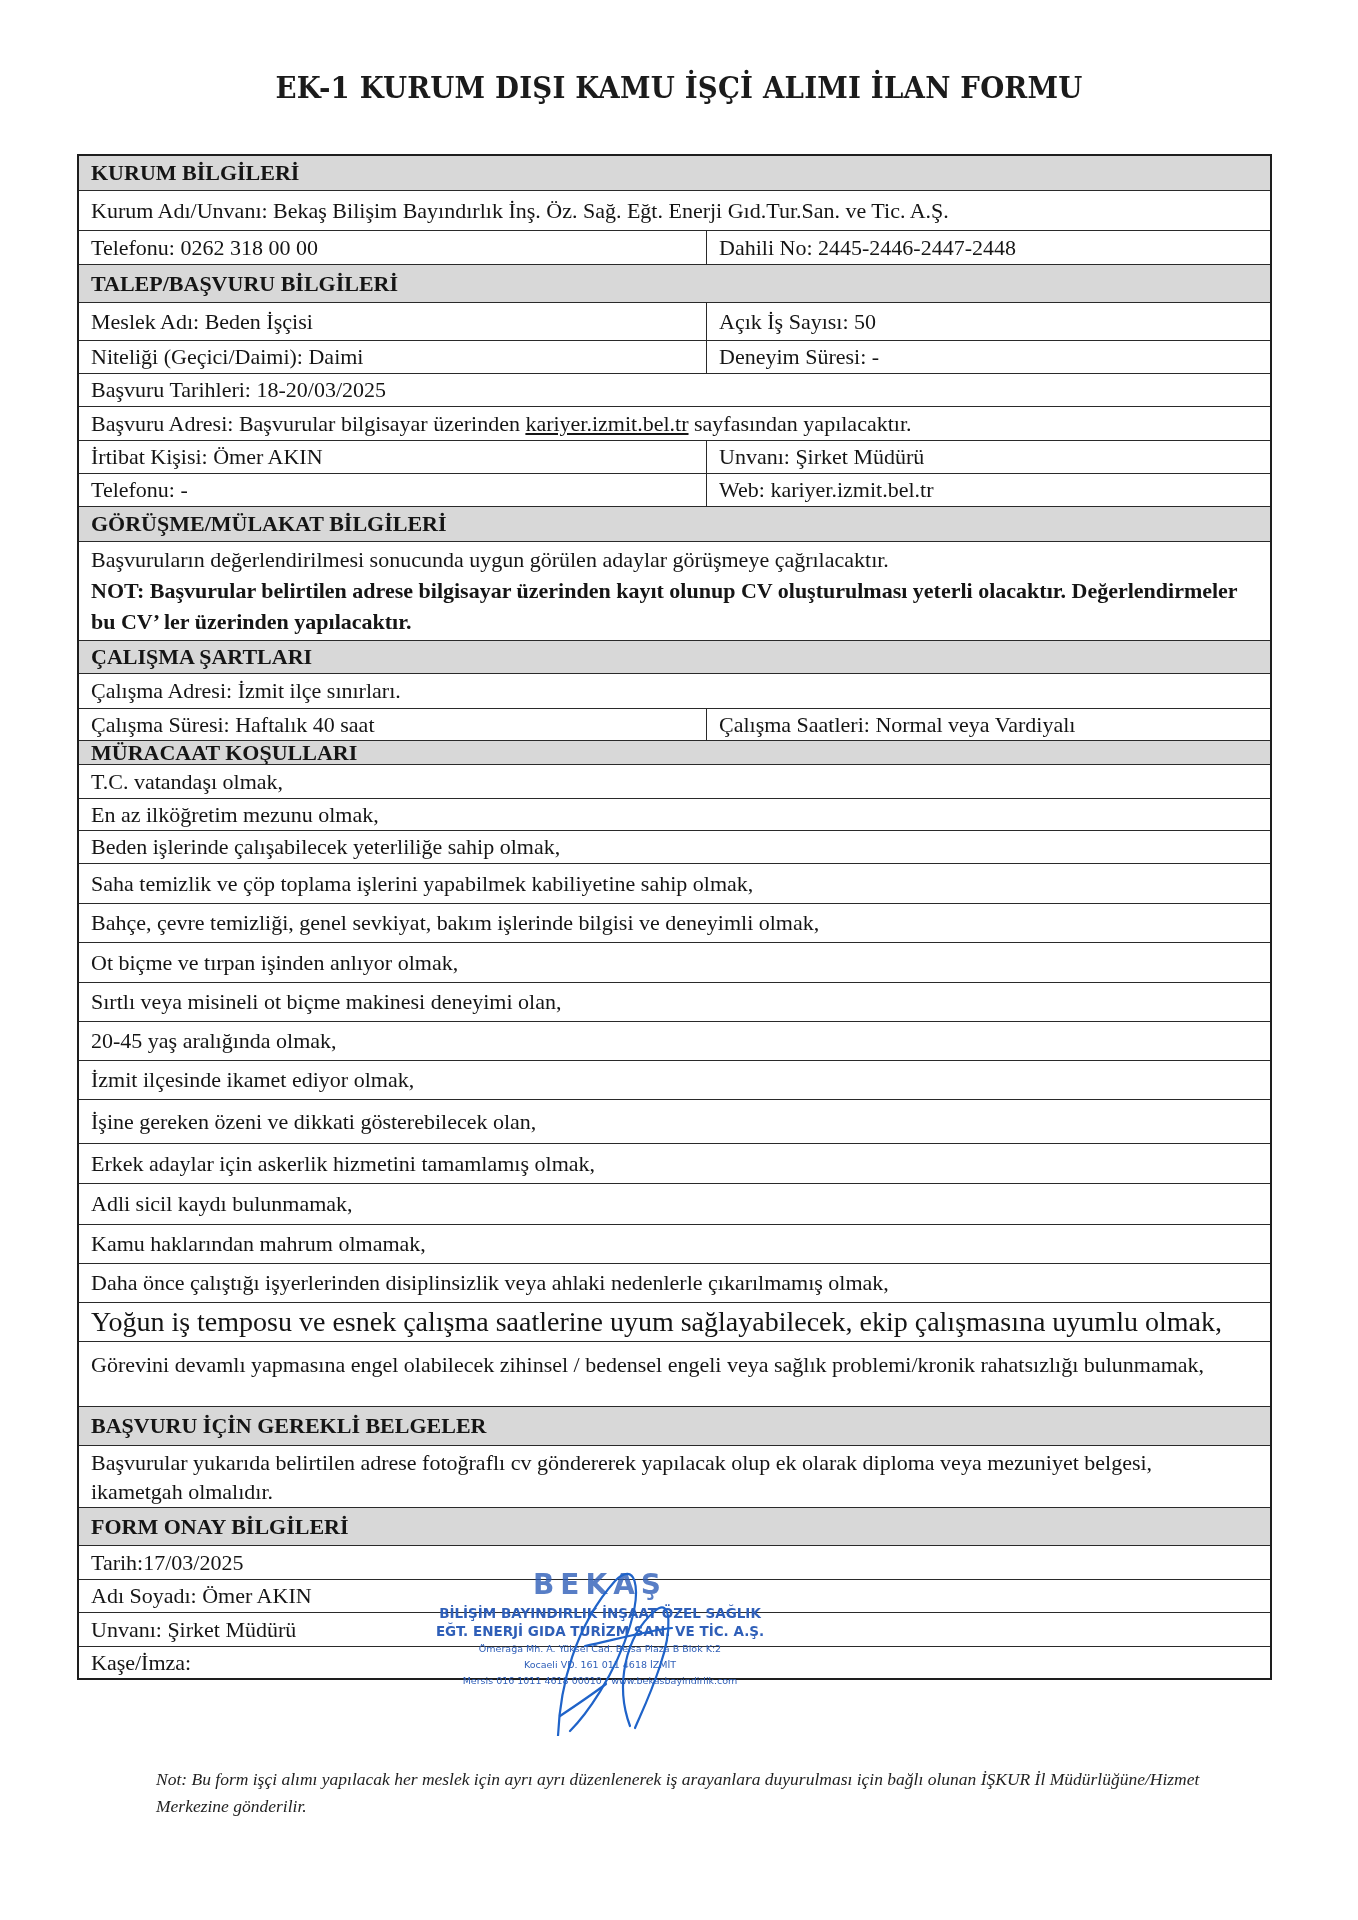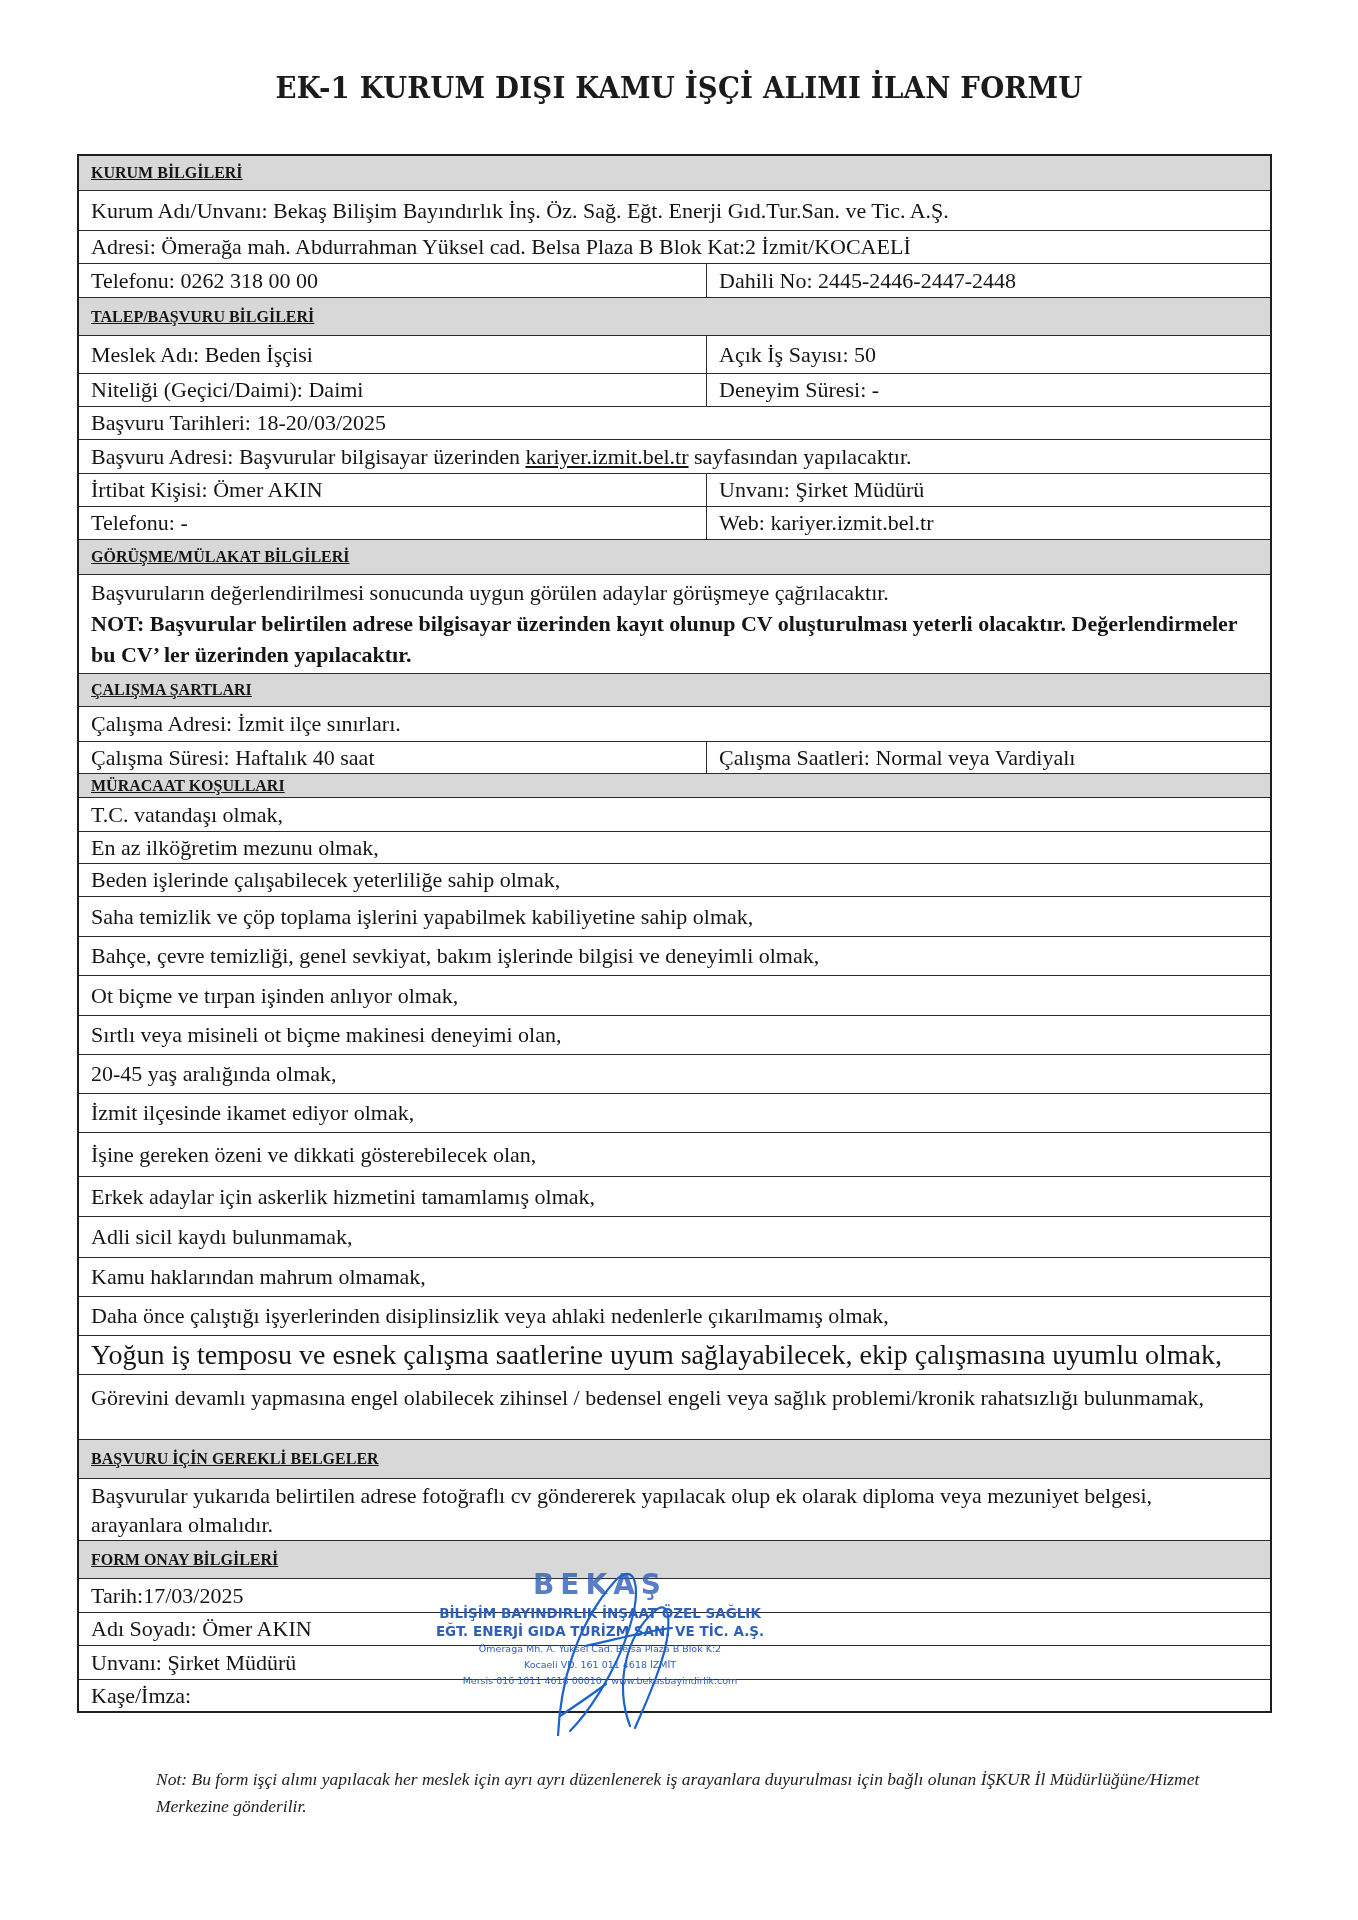--- a/index.html
+++ b/index.html
@@ -11,21 +11,21 @@
   .form { position: absolute; left: 77px; top: 154px; width: 1195px;
           border: 2px solid #1e1e1e; box-sizing: border-box; }
   .row { display: flex; border-top: 1.5px solid #2a2a2a; box-sizing: border-box; }
   .row:first-child { border-top: none; }
   .cell { padding: 0 0 0 12px; box-sizing: border-box; font-size: 22px; line-height: 1;
           display: flex; align-items: center; white-space: nowrap; overflow: hidden; }
   .cell.full { flex: 1 1 auto; }
   .cell.left { width: 628px; border-right: 1.5px solid #2a2a2a; text-align: center; }
   .cell.right { flex: 1 1 auto; }
   .hdr { background: #d8d8d8; }
-  .hdr .cell { font-weight: bold; font-size: 16px; text-decoration: underline; }
+  .hdr .cell { font-weight: bold; font-size: 22px; }
   .multi { display: block; white-space: normal; padding-top: 6px; line-height: 31px; }
   .bold { font-weight: bold; }
   .link { text-decoration: underline; }
   .footnote { position: absolute; left: 156px; top: 1766px; width: 1060px;
               font-style: italic; font-size: 17.5px; line-height: 27px; color: #222; }
   .footnote .lbl { font-weight: normal; }
   .stamp { position: absolute; left: 410px; top: 1566px; width: 380px; height: 170px;
            pointer-events: none; }
 </style>
 </head>
@@ -33,23 +33,20 @@
 
 <div class="title">EK-1  KURUM DIŞI KAMU İŞÇİ ALIMI İLAN FORMU</div>
 
 <div class="form">
 
   <div class="row hdr" style="height:34px">
     <div class="cell full">KURUM BİLGİLERİ</div>
   </div>
   <div class="row" style="height:40px">
     <div class="cell full">Kurum Adı/Unvanı: Bekaş Bilişim Bayındırlık İnş. Öz. Sağ. Eğt. Enerji Gıd.Tur.San. ve Tic. A.Ş.</div>
-  </div>
-  <div class="row" style="height:33px">
-    <div class="cell full">Adresi: Ömerağa mah. Abdurrahman Yüksel cad. Belsa Plaza B Blok Kat:2 İzmit/KOCAELİ</div>
   </div>
   <div class="row" style="height:34px">
     <div class="cell left">Telefonu: 0262 318 00 00</div>
     <div class="cell right">Dahili No: 2445-2446-2447-2448</div>
   </div>
 
   <div class="row hdr" style="height:38px">
     <div class="cell full">TALEP/BAŞVURU BİLGİLERİ</div>
   </div>
   <div class="row" style="height:38px">
@@ -149,21 +146,21 @@
       <div class="cell full" style="font-size:28px">Yoğun iş temposu ve esnek çalışma saatlerine uyum sağlayabilecek, ekip çalışmasına uyumlu olmak,</div>
     </div>
   <div class="row" style="height:65px">
       <div class="cell full multi" style="padding-top:4px;line-height:38px;padding-right:8px">Görevini devamlı yapmasına engel olabilecek zihinsel / bedensel engeli veya sağlık problemi/kronik rahatsızlığı bulunmamak,</div>
     </div>
 
   <div class="row hdr" style="height:39px">
     <div class="cell full">BAŞVURU İÇİN GEREKLİ BELGELER</div>
   </div>
   <div class="row" style="height:62px">
-    <div class="cell full multi" style="padding-top:2px;line-height:29px;padding-right:60px">Başvurular yukarıda belirtilen adrese fotoğraflı cv göndererek yapılacak olup ek olarak diploma veya mezuniyet belgesi, arayanlara olmalıdır.</div>
+    <div class="cell full multi" style="padding-top:2px;line-height:29px;padding-right:60px">Başvurular yukarıda belirtilen adrese fotoğraflı cv göndererek yapılacak olup ek olarak diploma veya mezuniyet belgesi, ikametgah olmalıdır.</div>
   </div>
 
   <div class="row hdr" style="height:38px">
     <div class="cell full">FORM ONAY BİLGİLERİ</div>
   </div>
   <div class="row" style="height:34px">
     <div class="cell full">Tarih:17/03/2025</div>
   </div>
   <div class="row" style="height:33px">
     <div class="cell full">Adı Soyadı: Ömer AKIN</div>

